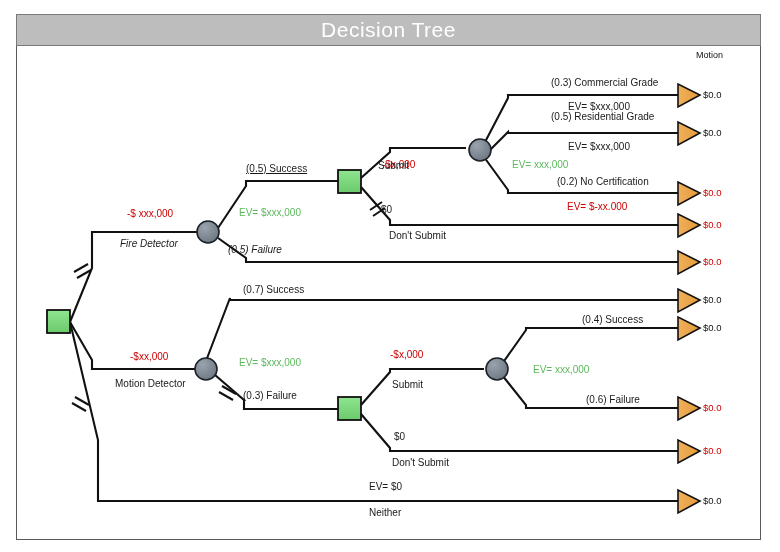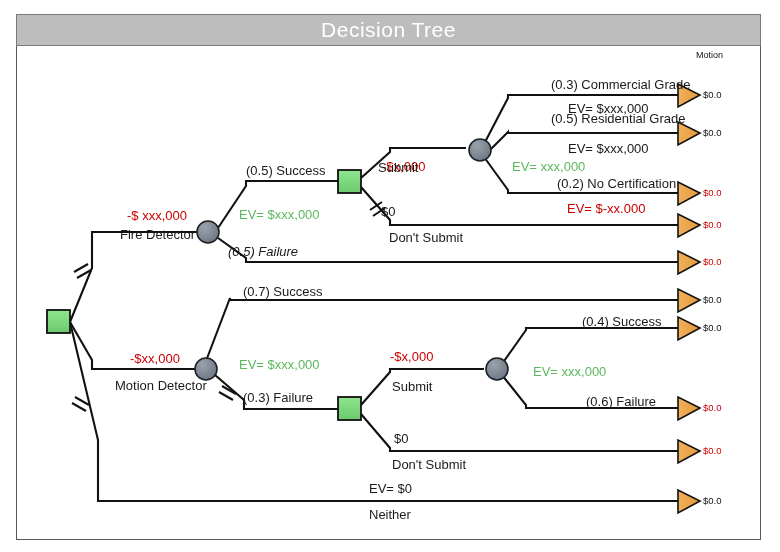--- a/index.html
+++ b/index.html
@@ -32,21 +32,21 @@
     background:#ffffff;
   }
 
   
   #tree{position:absolute;left:0;top:0;width:780px;height:552px;}
 
   
   .lbl{
     position:absolute;white-space:nowrap;
     font-family:"Liberation Sans","DejaVu Sans",sans-serif;
-    font-size:13px;color:#1a1a1a;line-height:1;
+    font-size:10px;color:#1a1a1a;line-height:1;
   }
   .lbl.red{color:#cc0000;}
   .lbl.green{color:#5cb85c;}
   .lbl.payoff{font-size:9.5px;color:#111111;}
   .lbl.payoff.red{color:#cc0000;}
   .lbl.hdr{font-size:9px;color:#111111;}
 </style>
 </head>
 <body>
 
@@ -148,31 +148,31 @@
     <g stroke="#111111" stroke-width="1.8" fill="url(#decGrad)">
       <rect x="47" y="310" width="23" height="23"></rect>
       <rect x="338" y="170" width="23" height="23"></rect>
       <rect x="338" y="397" width="23" height="23"></rect>
     </g>
   </svg>
 
   <div class="lbl hdr" style="left:696px;top:51px;">Motion</div>
 
   <div class="lbl red" style="left:127px;top:209px;">-$ xxx,000</div>
-  <div class="lbl" style="left:120px;top:228px;">Fire Detector</div>
+  <div class="lbl" style="left:120px;top:239px;font-style:italic;">Fire Detector</div>
   <div class="lbl green" style="left:239px;top:208px;">EV= $xxx,000</div>
 
   <div class="lbl red" style="left:130px;top:352px;">-$xx,000</div>
   <div class="lbl" style="left:115px;top:379px;">Motion  Detector</div>
   <div class="lbl green" style="left:239px;top:358px;">EV= $xxx,000</div>
 
   <div class="lbl" style="left:369px;top:482px;">EV= $0</div>
   <div class="lbl" style="left:369px;top:508px;">Neither</div>
 
-  <div class="lbl" style="left:246px;top:164px;">(0.5) Success</div>
+  <div class="lbl" style="left:246px;top:164px;text-decoration:underline;">(0.5) Success</div>
   <div class="lbl" style="left:228px;top:245px;font-style:italic;">(0.5) Failure</div>
 
   <div class="lbl red" style="left:382px;top:160px;">-$x,000</div>
   <div class="lbl" style="left:378px;top:161px;">Submit</div>
   <div class="lbl" style="left:381px;top:205px;">$0</div>
   <div class="lbl" style="left:389px;top:231px;">Don't Submit</div>
 
   <div class="lbl green" style="left:512px;top:160px;">EV= xxx,000</div>
 
   <div class="lbl" style="left:551px;top:78px;">(0.3) Commercial Grade</div>

